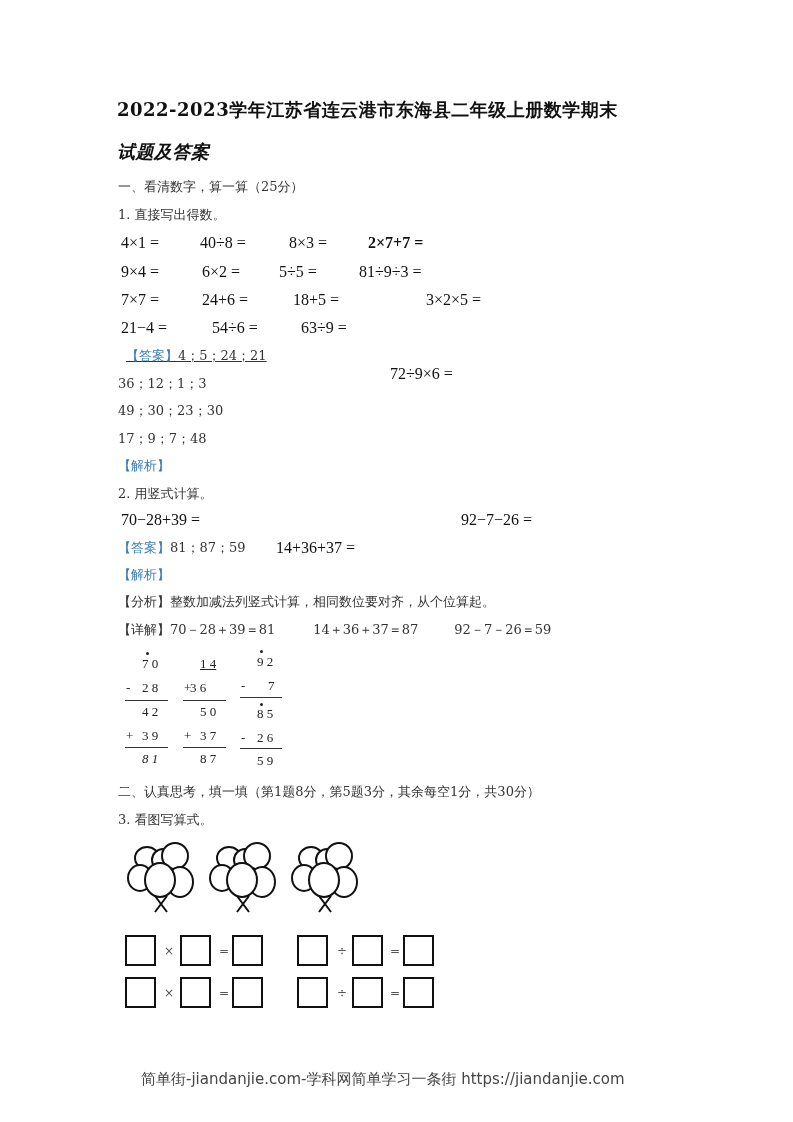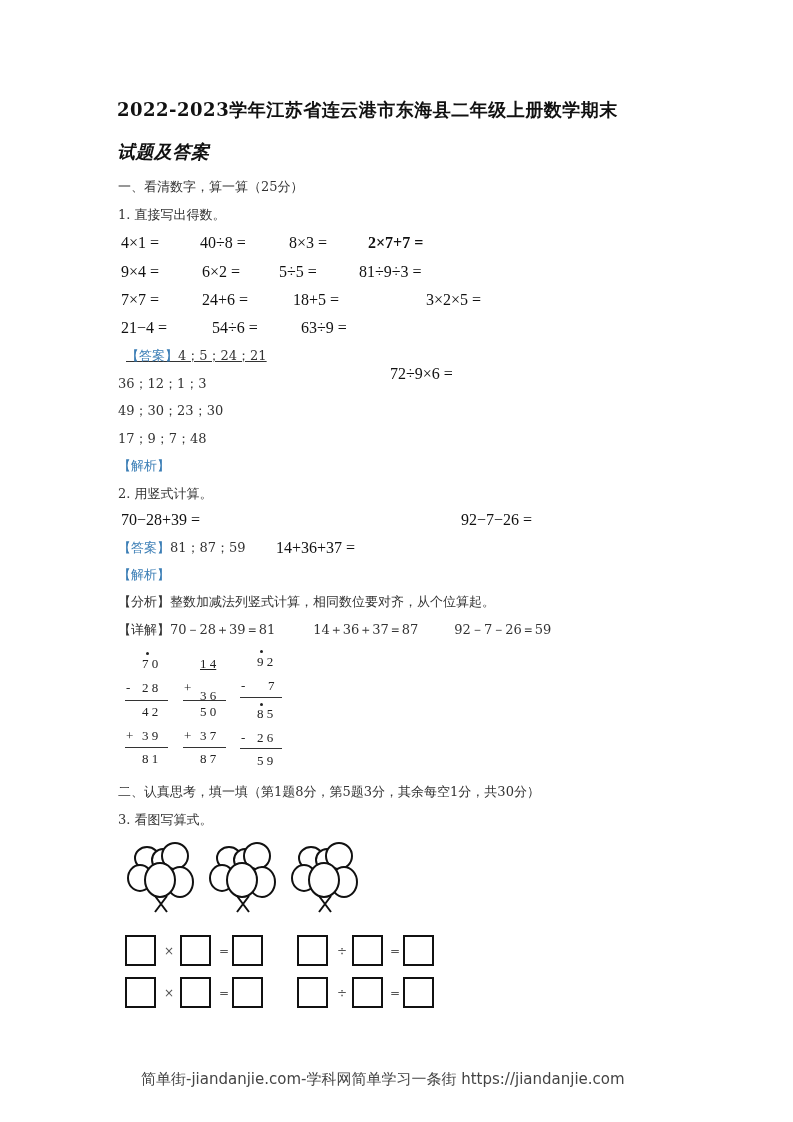--- a/index.html
+++ b/index.html
@@ -75,27 +75,27 @@
 <div>
   <div class="dot" style="left:146px;top:652px;"></div>
   <div class="abs vert" style="left:142px;top:656px;">7 0</div>
   <div class="abs vert" style="left:126px;top:680px;">-</div>
   <div class="abs vert" style="left:142px;top:680px;">2 8</div>
   <div class="vline" style="left:125px;top:700px;width:43px;"></div>
   <div class="abs vert" style="left:142px;top:704px;">4 2</div>
   <div class="abs vert" style="left:126px;top:728px;">+</div>
   <div class="abs vert" style="left:142px;top:728px;">3 9</div>
   <div class="vline" style="left:125px;top:747px;width:43px;"></div>
-  <div class="abs vert" style="left:142px;top:751px;">8 1</div>
+  <div class="abs vert" style="left:142px;top:751px;font-style:italic;">8 1</div>
 </div>
 
 <div>
   <div class="abs vert" style="left:200px;top:656px;text-decoration:underline;">1 4</div>
   <div class="abs vert" style="left:184px;top:680px;">+</div>
-  <div class="abs vert" style="left:200px;top:680px;margin-top:8px;">3 6</div>
+  <div class="abs vert" style="left:190px;top:680px;">3 6</div>
   <div class="vline" style="left:183px;top:700px;width:43px;"></div>
   <div class="abs vert" style="left:200px;top:704px;text-align:center;">5 0</div>
   <div class="abs vert" style="left:184px;top:728px;">+</div>
   <div class="abs vert" style="left:200px;top:728px;">3 7</div>
   <div class="vline" style="left:183px;top:747px;width:43px;"></div>
   <div class="abs vert" style="left:200px;top:751px;">8 7</div>
 </div>
 
 <div>
   <div class="dot" style="left:260px;top:650px;"></div>

